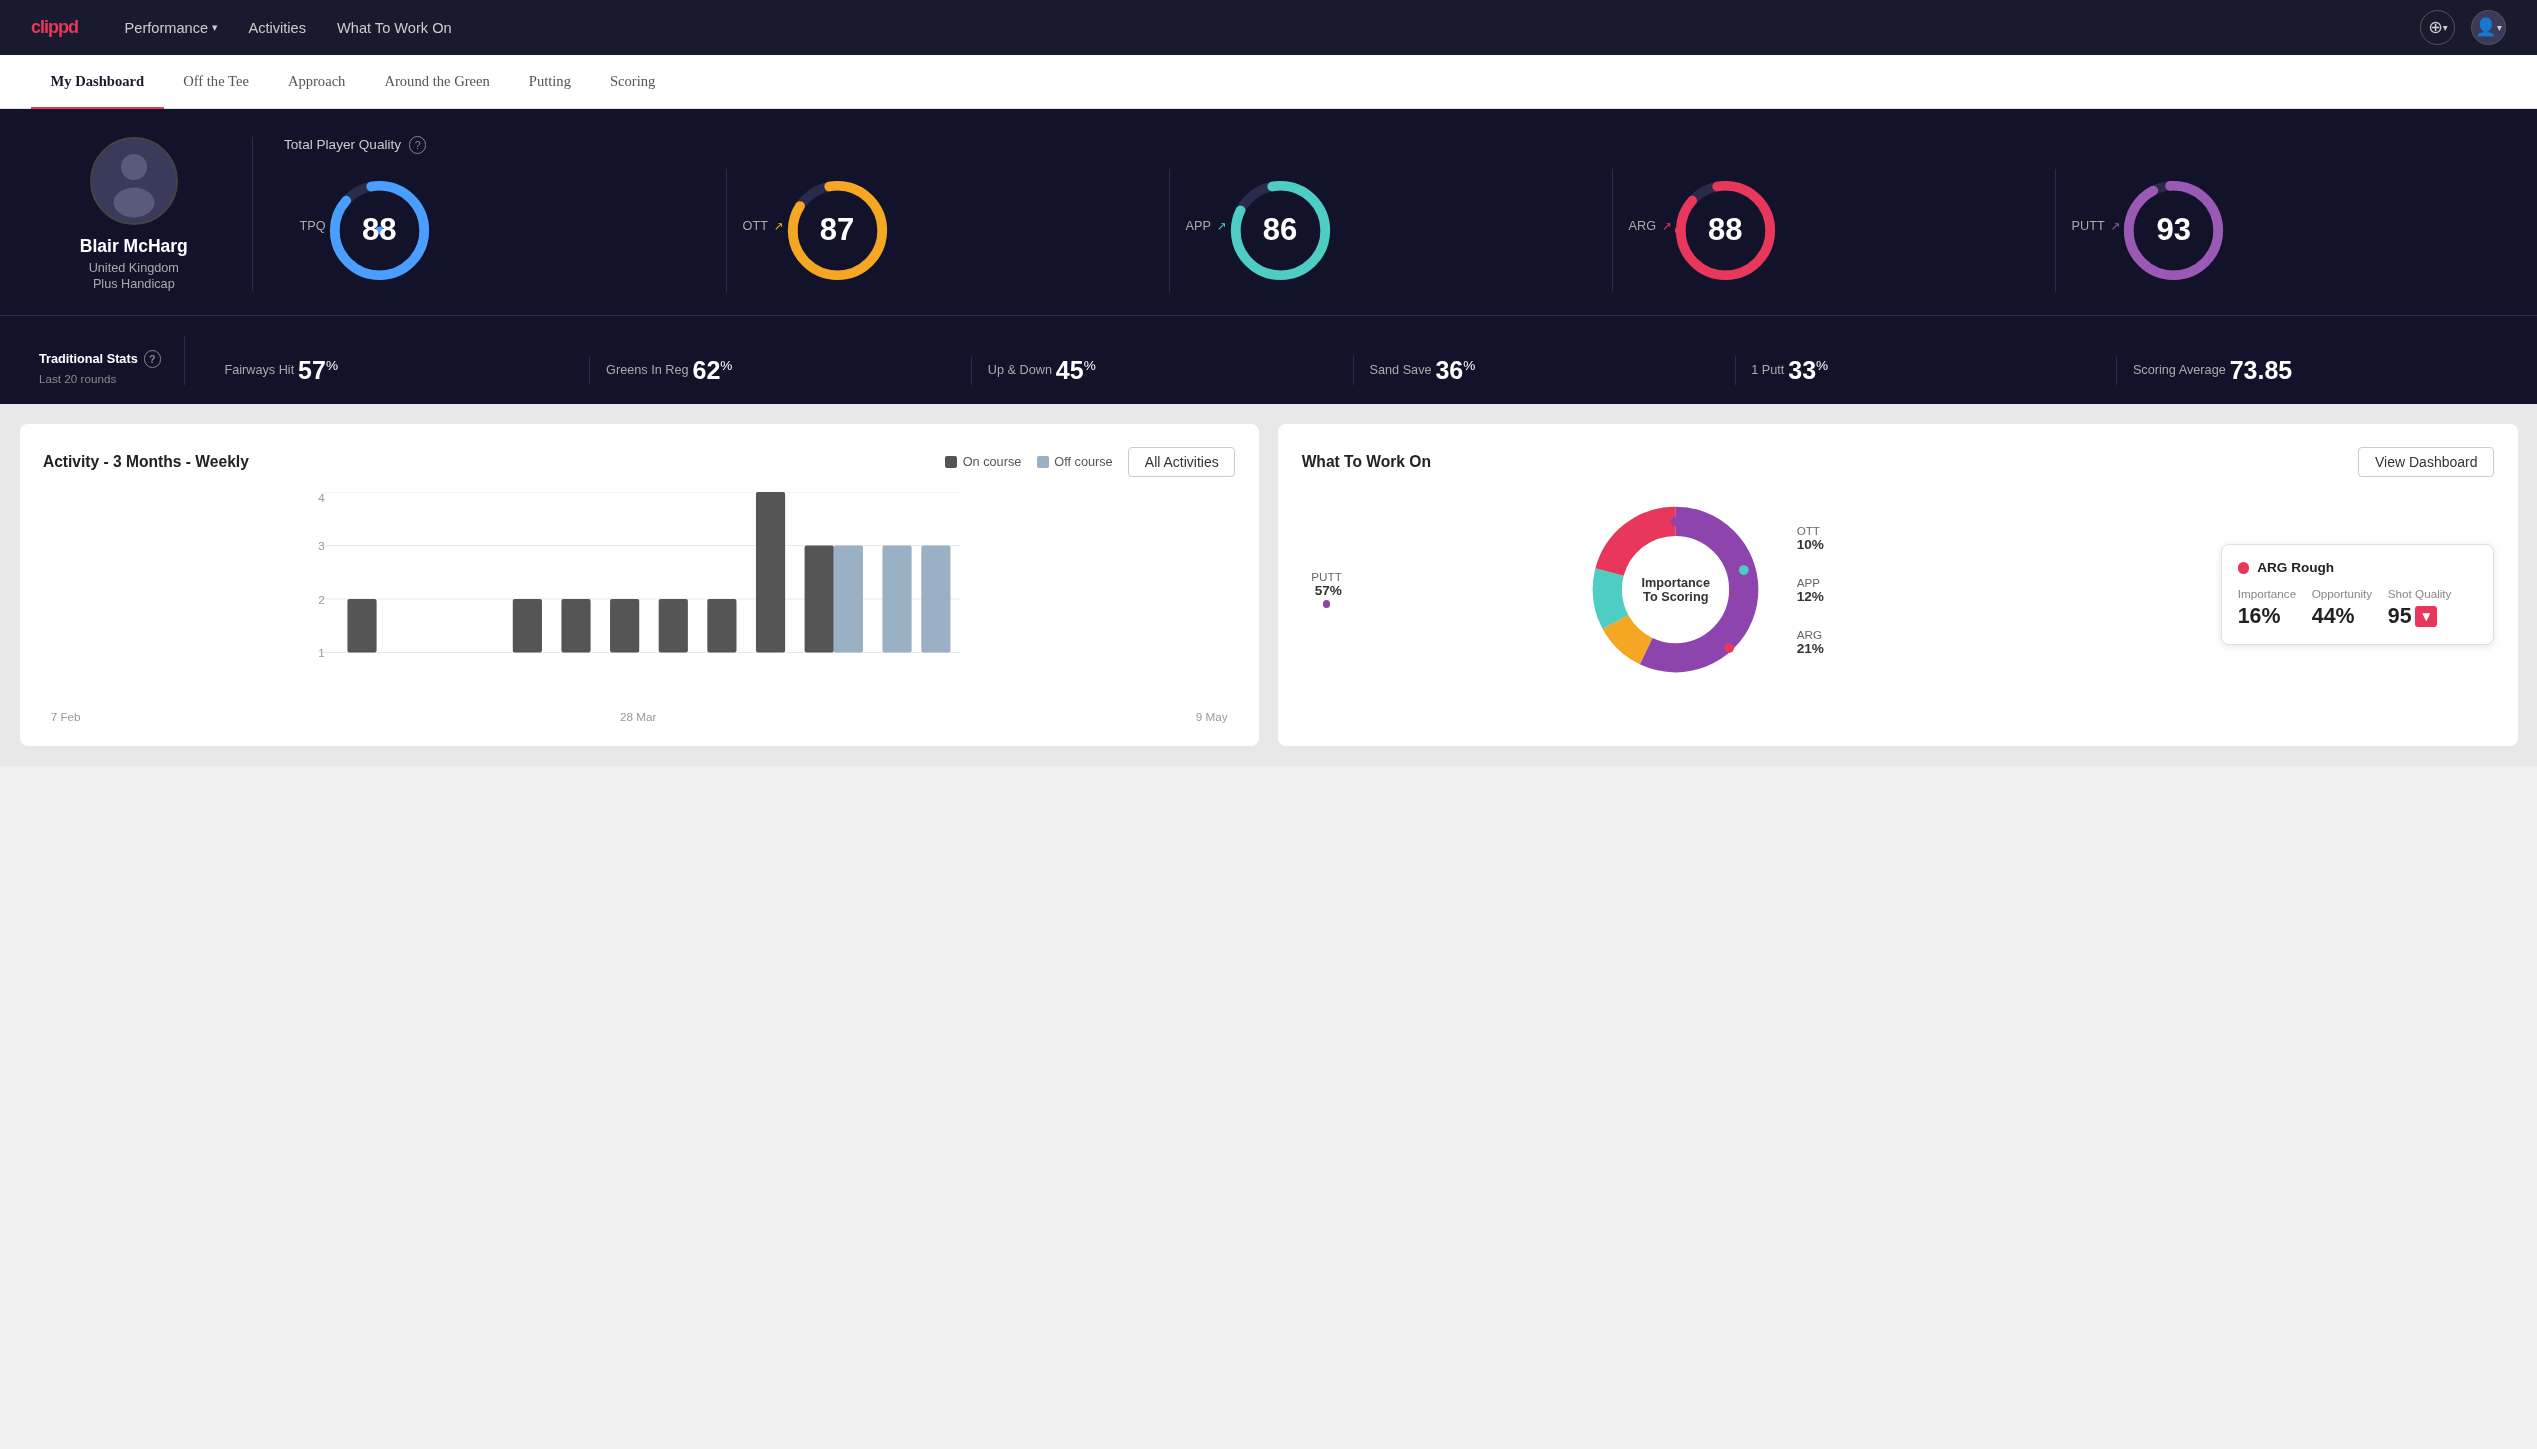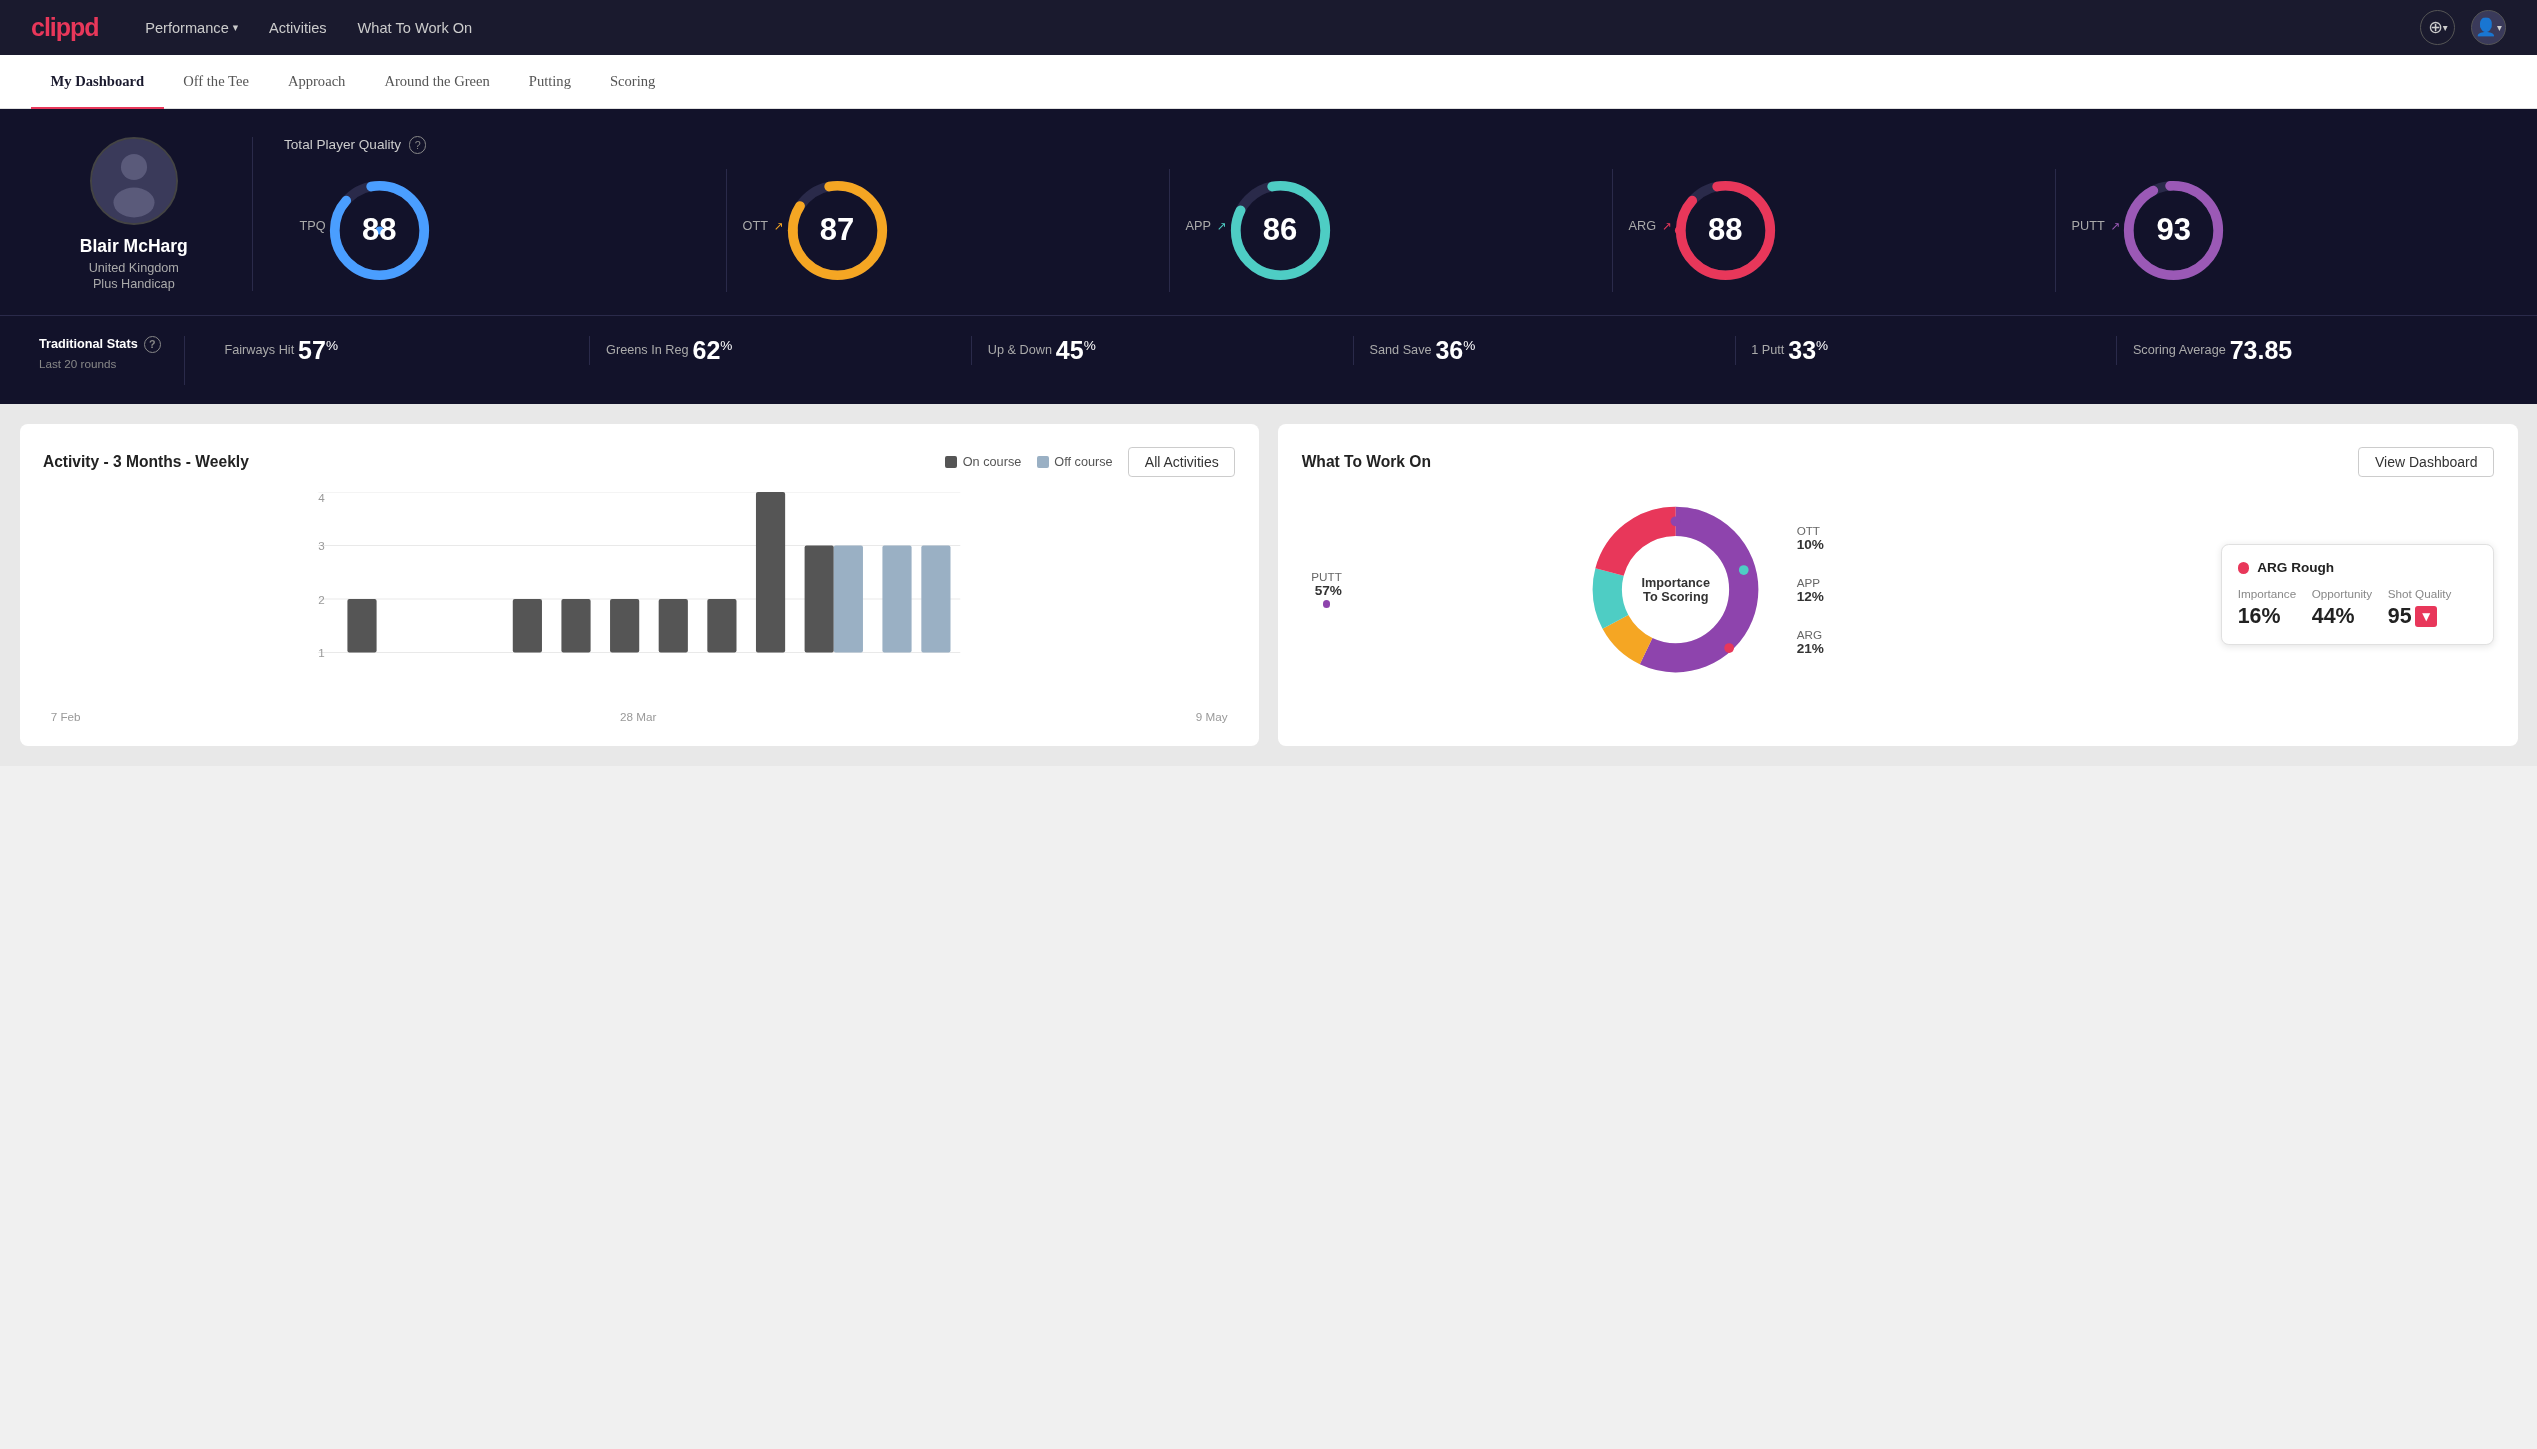--- a/index.html
+++ b/index.html
@@ -8,21 +8,21 @@
     
     .top-nav {
       background: #1a1a2e;
       display: flex;
       align-items: center;
       padding: 0 31px;
       height: 55px;
       gap: 31px;
     }
     .logo {
-      font-size: 25px;
+      font-size: 18px;
       font-weight: 800;
       color: #e8375a;
       letter-spacing: -1px;
       margin-right: 15.6px;
     }
     .nav-item {
       color: #ccc;
       font-size: 14.6px;
       cursor: pointer;
       display: flex;
@@ -175,21 +175,21 @@
       font-size: 31px;
       font-weight: 700;
       color: #fff;
     }
 
     
     .stats-row {
       background: #12122a;
       border-top: 1px solid #2a2a4a;
       display: flex;
-      align-items: flex-start;
+      align-items: flex-end;
       padding: 19.5px 39px;
       gap: 0;
     }
     .stat-group {
       display: flex;
       flex-direction: column;
       gap: 3.9px;
     }
     .stat-section-label {
       font-size: 12.7px;

